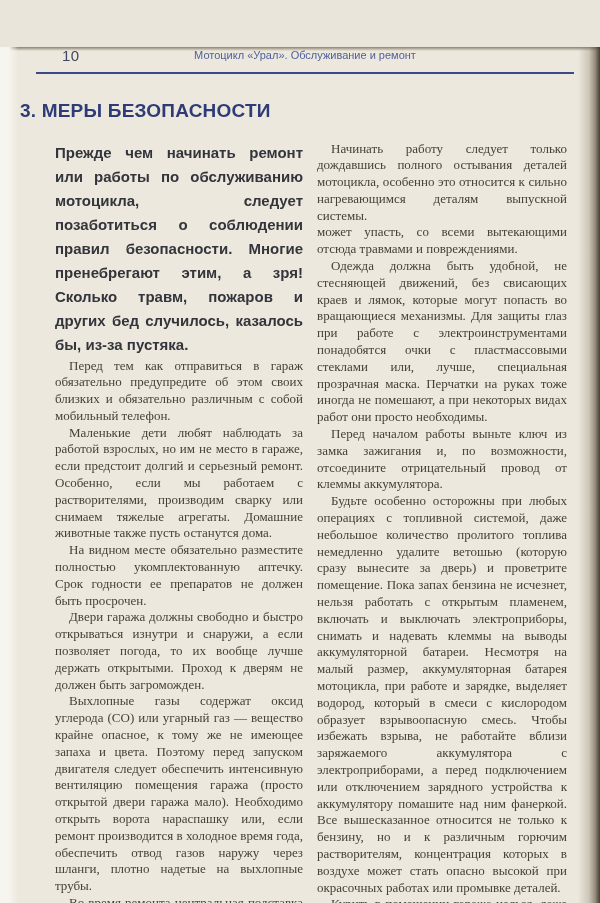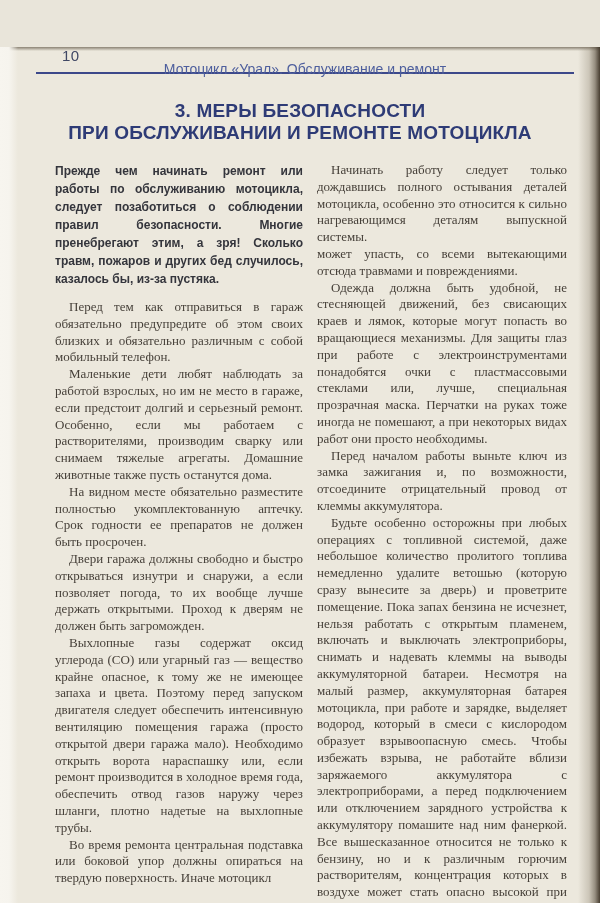--- a/index.html
+++ b/index.html
@@ -26,34 +26,33 @@
     position: relative;
     margin: 47px 26px 0 36px;
     height: 22px;
   }
   .page-num {
     position: absolute; left: 26px; top: 0;
     font-family: "Liberation Sans", sans-serif;
     font-size: 15px; color: #3f4764; letter-spacing: 0.5px;
   }
   .running-head {
-    position: absolute; left: 0; right: 0; top: 14px;
+    position: absolute; left: 0; right: 0; top: 2px;
     text-align: center;
     font-family: "Liberation Sans", sans-serif;
-    font-size: 14px; color: #4e5f9d;
+    font-size: 11px; color: #4e5f9d;
   }
   .rule {
     margin: 3px 26px 0 36px;
     border-top: 2px solid #3c488a;
   }
 
   
   .title {
     margin: 26px 20px 0 20px;
-    text-align: center;
     font-family: "Liberation Sans", sans-serif;
     font-weight: bold;
     font-size: 19px; line-height: 21.5px;
     color: #2e3b76;
     letter-spacing: 0.2px;
   }
   .title span { display: block; }
 
   
   .columns {
@@ -61,24 +60,24 @@
     margin: 19px 33px 0 55px;
     gap: 14px;
   }
   .col { width: 248px; }
   .col.right { width: 250px; }
 
   p { margin: 0; }
   .bold-intro {
     font-family: "Liberation Sans", sans-serif;
     font-weight: bold;
-    font-size: 12px; line-height: 18px;
+    font-size: 15px; line-height: 24px;
     color: #34353c;
     text-align: justify;
-    margin-bottom: 11px;
+    margin-bottom: 1px;
   }
   .serif {
     font-size: 13px; line-height: 16.8px;
     color: #453f38;
     text-align: justify;
     text-indent: 14px;
     hyphens: auto;
   }
   .serif.no-indent { text-indent: 0; }
 </style>
@@ -89,21 +88,20 @@
   <div class="page-content">
 
     <div class="header">
       <span class="page-num">10</span>
       <span class="running-head">Мотоцикл «Урал». Обслуживание и ремонт</span>
     </div>
     <div class="rule"></div>
 
     <h1 class="title">
       <span>3. МЕРЫ БЕЗОПАСНОСТИ</span>
-      <span>ПРИ ОБСЛУЖИВАНИИ И РЕМОНТЕ МОТОЦИКЛА</span>
     </h1>
 
     <div class="columns">
       <div class="col left">
         <p class="bold-intro">Прежде чем начинать ремонт или работы по обслуживанию мотоцикла, следует позаботиться о соблюдении правил безопасности. Многие пренебрегают этим, а зря! Сколько травм, пожаров и других бед случилось, казалось бы, из-за пустяка.</p>
         <p class="serif">Перед тем как отправиться в гараж обязательно предупредите об этом своих близких и обязательно различным с собой мобильный телефон.</p>
         <p class="serif">Маленькие дети любят наблюдать за работой взрослых, но им не место в гараже, если предстоит долгий и серьезный ремонт. Особенно, если мы работаем с растворителями, производим сварку или снимаем тяжелые агрегаты. Домашние животные также пусть останутся дома.</p>
         <p class="serif">На видном месте обязательно разместите полностью укомплектованную аптечку. Срок годности ее препаратов не должен быть просрочен.</p>
         <p class="serif">Двери гаража должны свободно и быстро открываться изнутри и снаружи, а если позволяет погода, то их вообще лучше держать открытыми. Проход к дверям не должен быть загроможден.</p>
         <p class="serif">Выхлопные газы содержат оксид углерода (СО) или угарный газ — вещество крайне опасное, к тому же не имеющее запаха и цвета. Поэтому перед запуском двигателя следует обеспечить интенсивную вентиляцию помещения гаража (просто открытой двери гаража мало). Необходимо открыть ворота нараспашку или, если ремонт производится в холодное время года, обеспечить отвод газов наружу через шланги, плотно надетые на выхлопные трубы.</p>

